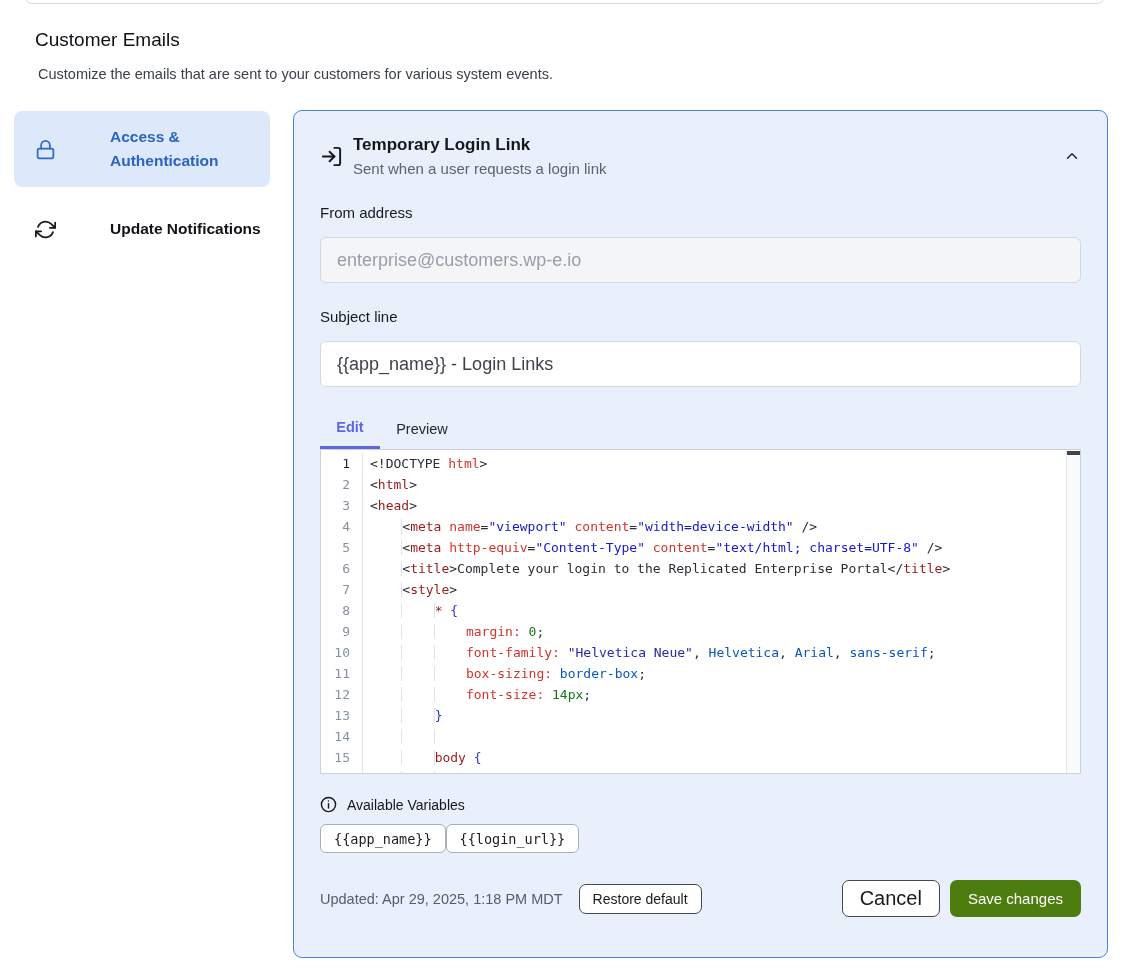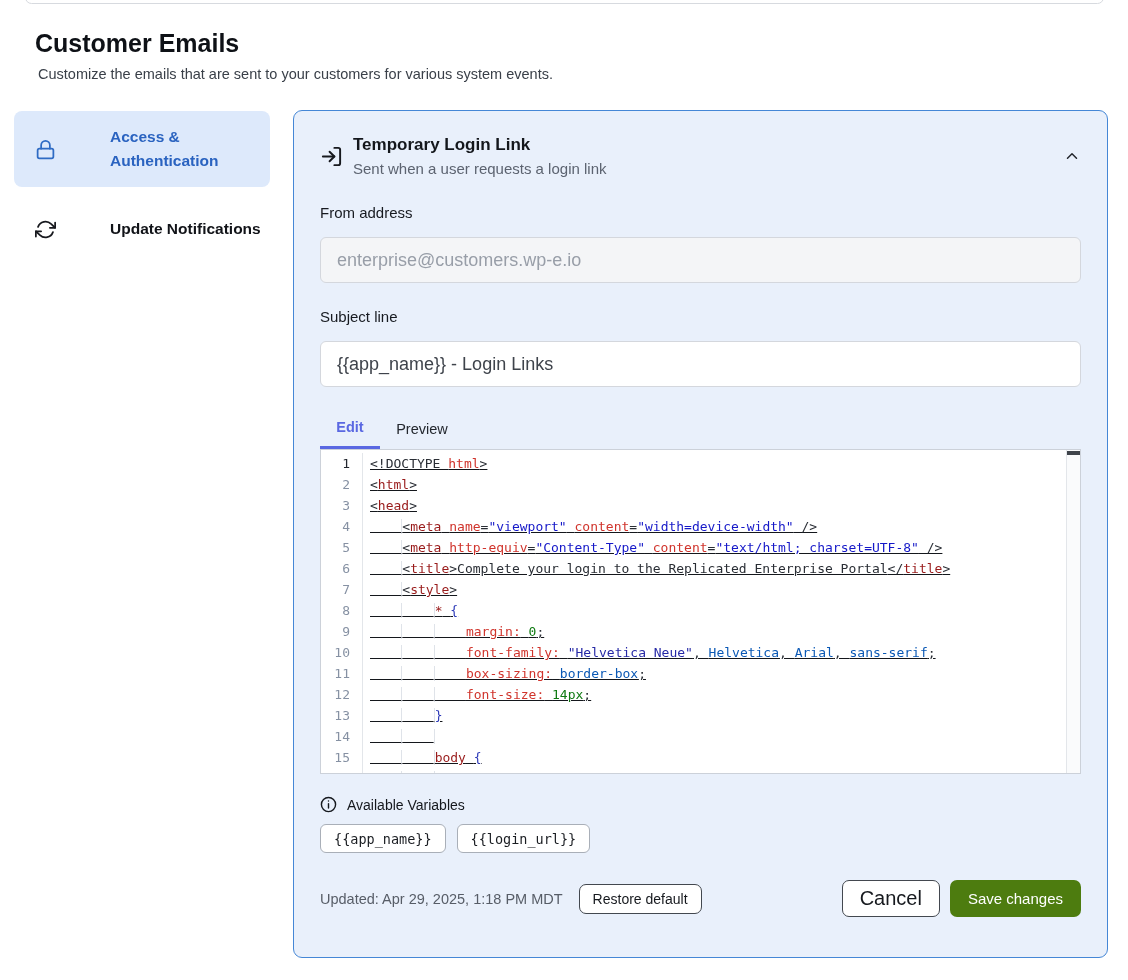--- a/index.html
+++ b/index.html
@@ -3,21 +3,21 @@
 <meta charset="utf-8">
 <style>
   * { margin:0; padding:0; box-sizing:border-box; }
   html,body { width:1128px; height:980px; background:#ffffff; overflow:hidden;
               font-family:"Liberation Sans", sans-serif; color:#14171c; position:relative; }
 
   
   .top-edge { position:absolute; left:25px; top:-9px; width:1079px; height:13px;
               border:1px solid #d7dadf; border-radius:10px; background:#fff; }
 
-  .page-title { position:absolute; left:35px; top:29px; font-size:25px; font-weight:700; color:#0e1116; }
+  .page-title { position:absolute; left:35px; top:29px; font-size:19px; font-weight:400; color:#0e1116; }
   .page-sub   { position:absolute; left:38px; top:66px; font-size:14.5px; color:#3a4049; }
 
   
   .sidebar { position:absolute; left:14px; top:111px; width:256px; }
   .side-item { display:flex; align-items:center; gap:17px; padding-left:21px; cursor:pointer;justify-content:space-between; }
   .side-item.active { background:#dde9fb; border-radius:8px; height:76px; }
   .side-item.active .side-label { color:#2a63c0; }
   .side-item.plain { margin-top:24px; height:36px; }
   .side-label { font-size:15.5px; font-weight:600; line-height:24px; color:#111318; width:160px; }
   .side-icon { flex:none; display:flex; }
@@ -46,38 +46,38 @@
   .tab.active { width:60px; color:#5a68e2; font-weight:700; border-bottom:3px solid #5a68e2; }
   .tab.inactive { width:84px; color:#23272e; }
 
   
   .editor { position:relative; height:325px; background:#ffffff; border:1px solid #ccd1d9; overflow:hidden; }
   .code { font-family:"DejaVu Sans Mono", monospace; font-size:13px; line-height:21px; padding-top:3px; }
   .cl { display:flex; white-space:pre; }
   .ln { flex:none; width:42px; text-align:right; padding-right:12px; color:#8691a3;
         border-right:1px solid #e3e6ea; }
   .ln-active { color:#22262e; }
-  .lt { padding-left:7px;text-decoration:underline; }
+  .lt { padding-left:7px; }
   .ig { border-right:1px solid #dfe3e9; }
   .t-pl   { color:#2a2e35; }
   .t-tag  { color:#991b1b; }
   .t-attr { color:#d0342c; }
   .t-str  { color:#1518c8; }
   .t-str2 { color:#2629a6; }
   .t-kw   { color:#0a58b5; }
   .t-num  { color:#0f7a12; }
   .t-br   { color:#2d3ab8; }
   .vscroll { position:absolute; top:0; right:0; bottom:0; width:14px; background:#fafbfc;
              border-left:1px solid #e3e6ea; }
   .vthumb { position:absolute; top:1px; left:0; right:0; height:4px; background:#3f444b; }
 
   
   .vars-row { display:flex; align-items:center; gap:10px; margin-top:22px; }
   .vars-label { font-size:14px; color:#15181d; }
-  .chips { display:flex; gap:11px; margin-top:11px; }
+  .chips { display:flex; margin-top:11px; }
   .chip { height:29px; display:flex; align-items:center; padding:0 13px; background:#fff;
           border:1px solid #a9afb8; border-radius:6px; font-family:"DejaVu Sans Mono", monospace;
           font-size:13.5px; color:#1a1d22; cursor:pointer; }
 
   
   .footer { display:flex; align-items:center; margin-top:27px; }
   .updated { font-size:14.5px; color:#575d67; }
   .btn { font-family:"Liberation Sans", sans-serif; cursor:pointer; }
   .btn-restore { margin-left:16px; height:30px; padding:0 13px; font-size:14px; color:#16191e;
                  background:#fff; border:1px solid #43484f; border-radius:7px; }

